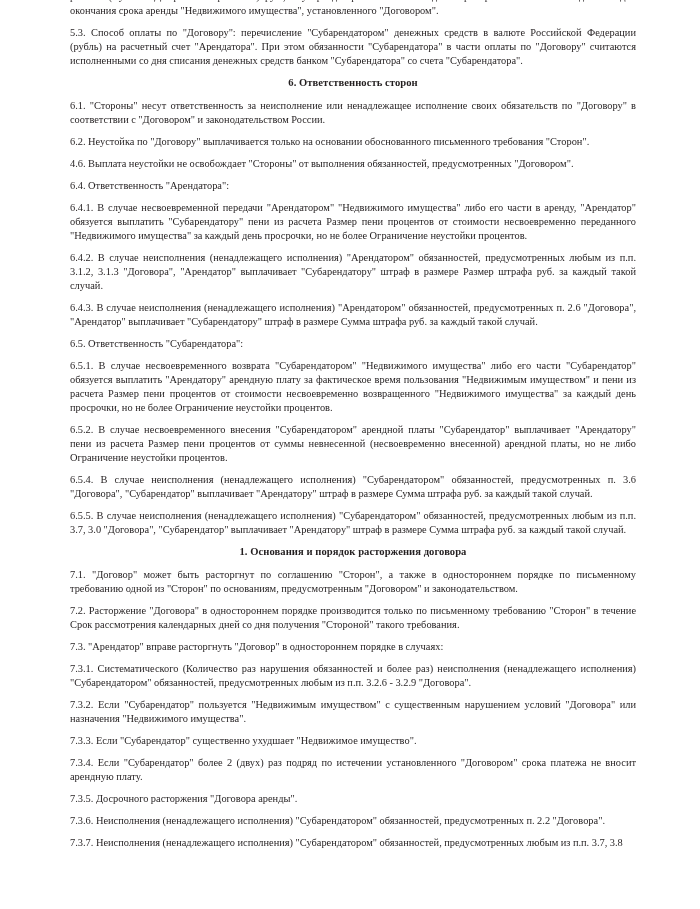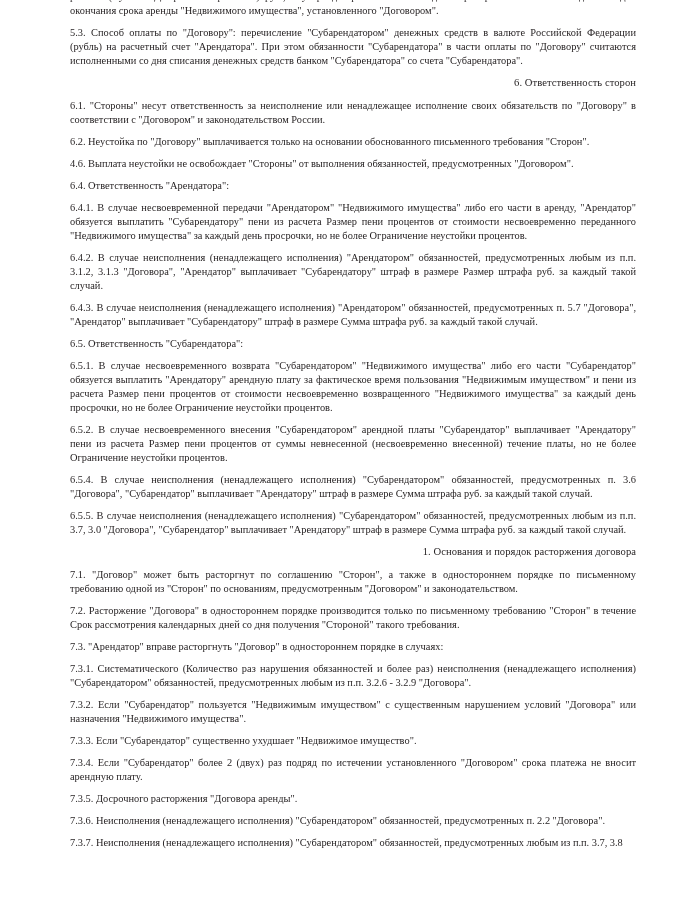--- a/index.html
+++ b/index.html
@@ -38,46 +38,46 @@
     hyphens: none;
     word-spacing: -0.1px;
   }
   p.para:last-child {
     margin-bottom: 4px;
   }
   h2.heading {
     margin: 0 0 9px 0;
     font-size: 10.6px;
     line-height: 14px;
-    font-weight: normal;
-    text-align: right;
+    font-weight: bold;
+    text-align: center;
     letter-spacing: 0.05px;
   }
   .gap-before-heading {
     margin-top: 18px;
   }
 </style>
 </head>
 <body>
 
 <div class="page">
   <div class="flow">
       <p class="para">расчета (Сумма НДС расчета прописью) руб., "Субарендатор" вносит не позднее Срок расчета банковских дней со дня окончания срока аренды "Недвижимого имущества", установленного "Договором".</p>
       <p class="para">5.3. Способ оплаты по "Договору": перечисление "Субарендатором" денежных средств в валюте Российской Федерации (рубль) на расчетный счет "Арендатора". При этом обязанности "Субарендатора" в части оплаты по "Договору" считаются исполненными со дня списания денежных средств банком "Субарендатора" со счета "Субарендатора".</p>
       <h2 class="heading gap-before-heading">6. Ответственность сторон</h2>
       <p class="para">6.1. "Стороны" несут ответственность за неисполнение или ненадлежащее исполнение своих обязательств по "Договору" в соответствии с "Договором" и законодательством России.</p>
       <p class="para">6.2. Неустойка по "Договору" выплачивается только на основании обоснованного письменного требования "Сторон".</p>
       <p class="para">4.6. Выплата неустойки не освобождает "Стороны" от выполнения обязанностей, предусмотренных "Договором".</p>
       <p class="para">6.4. Ответственность "Арендатора":</p>
       <p class="para">6.4.1. В случае несвоевременной передачи "Арендатором" "Недвижимого имущества" либо его части в аренду, "Арендатор" обязуется выплатить "Субарендатору" пени из расчета Размер пени процентов от стоимости несвоевременно переданного "Недвижимого имущества" за каждый день просрочки, но не более Ограничение неустойки процентов.</p>
       <p class="para">6.4.2. В случае неисполнения (ненадлежащего исполнения) "Арендатором" обязанностей, предусмотренных любым из п.п. 3.1.2, 3.1.3 "Договора", "Арендатор" выплачивает "Субарендатору" штраф в размере Размер штрафа руб. за каждый такой случай.</p>
-      <p class="para">6.4.3. В случае неисполнения (ненадлежащего исполнения) "Арендатором" обязанностей, предусмотренных п. 5.7 "Договора", "Арендатор" выплачивает "Субарендатору" штраф в размере Сумма штрафа руб. за каждый такой случай.</p>
+      <p class="para">6.4.3. В случае неисполнения (ненадлежащего исполнения) "Арендатором" обязанностей, предусмотренных п. 2.6 "Договора", "Арендатор" выплачивает "Субарендатору" штраф в размере Сумма штрафа руб. за каждый такой случай.</p>
       <p class="para">6.5. Ответственность "Субарендатора":</p>
       <p class="para">6.5.1. В случае несвоевременного возврата "Субарендатором" "Недвижимого имущества" либо его части "Субарендатор" обязуется выплатить "Арендатору" арендную плату за фактическое время пользования "Недвижимым имуществом" и пени из расчета Размер пени процентов от стоимости несвоевременно возвращенного "Недвижимого имущества" за каждый день просрочки, но не более Ограничение неустойки процентов.</p>
-      <p class="para">6.5.2. В случае несвоевременного внесения "Субарендатором" арендной платы "Субарендатор" выплачивает "Арендатору" пени из расчета Размер пени процентов от суммы невнесенной (несвоевременно внесенной) течение платы, но не более Ограничение неустойки процентов.</p>
+      <p class="para">6.5.2. В случае несвоевременного внесения "Субарендатором" арендной платы "Субарендатор" выплачивает "Арендатору" пени из расчета Размер пени процентов от суммы невнесенной (несвоевременно внесенной) арендной платы, но не либо Ограничение неустойки процентов.</p>
       <p class="para">6.5.4. В случае неисполнения (ненадлежащего исполнения) "Субарендатором" обязанностей, предусмотренных п. 3.6 "Договора", "Субарендатор" выплачивает "Арендатору" штраф в размере Сумма штрафа руб. за каждый такой случай.</p>
       <p class="para">6.5.5. В случае неисполнения (ненадлежащего исполнения) "Субарендатором" обязанностей, предусмотренных любым из п.п. 3.7, 3.0 "Договора", "Субарендатор" выплачивает "Арендатору" штраф в размере Сумма штрафа руб. за каждый такой случай.</p>
       <h2 class="heading gap-before-heading">1. Основания и порядок расторжения договора</h2>
       <p class="para">7.1. "Договор" может быть расторгнут по соглашению "Сторон", а также в одностороннем порядке по письменному требованию одной из "Сторон" по основаниям, предусмотренным "Договором" и законодательством.</p>
       <p class="para">7.2. Расторжение "Договора" в одностороннем порядке производится только по письменному требованию "Сторон" в течение Срок рассмотрения календарных дней со дня получения "Стороной" такого требования.</p>
       <p class="para">7.3. "Арендатор" вправе расторгнуть "Договор" в одностороннем порядке в случаях:</p>
       <p class="para">7.3.1. Систематического (Количество раз нарушения обязанностей и более раз) неисполнения (ненадлежащего исполнения) "Субарендатором" обязанностей, предусмотренных любым из п.п. 3.2.6 - 3.2.9 "Договора".</p>
       <p class="para">7.3.2. Если "Субарендатор" пользуется "Недвижимым имуществом" с существенным нарушением условий "Договора" или назначения "Недвижимого имущества".</p>
       <p class="para">7.3.3. Если "Субарендатор" существенно ухудшает "Недвижимое имущество".</p>
       <p class="para">7.3.4. Если "Субарендатор" более 2 (двух) раз подряд по истечении установленного "Договором" срока платежа не вносит арендную плату.</p>

